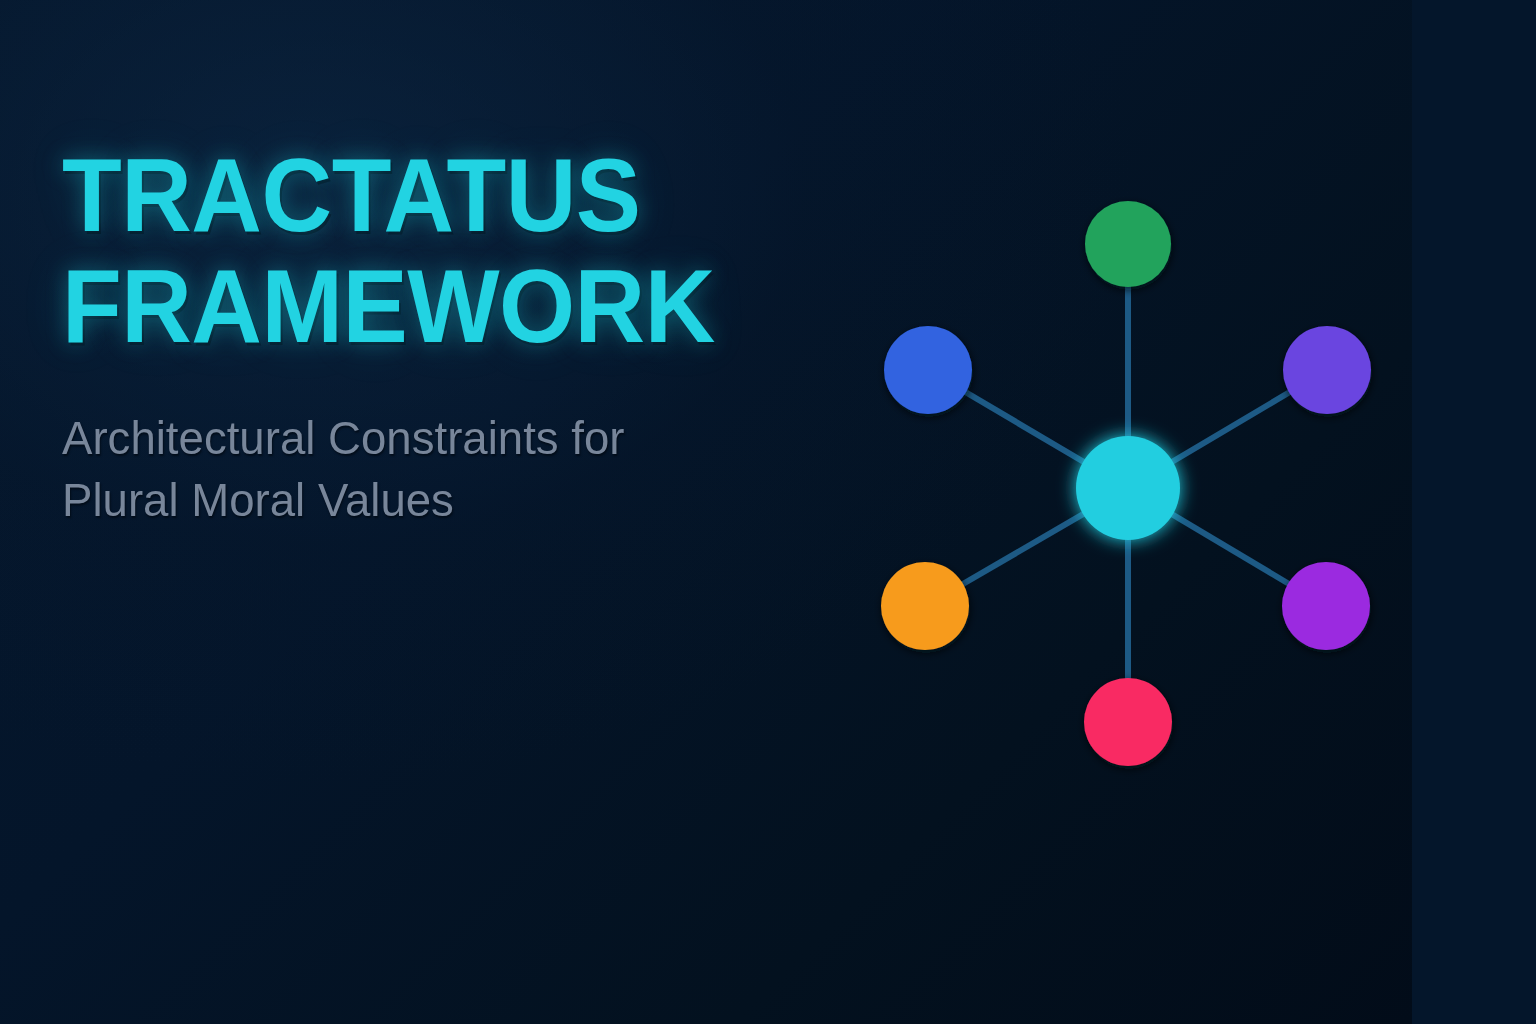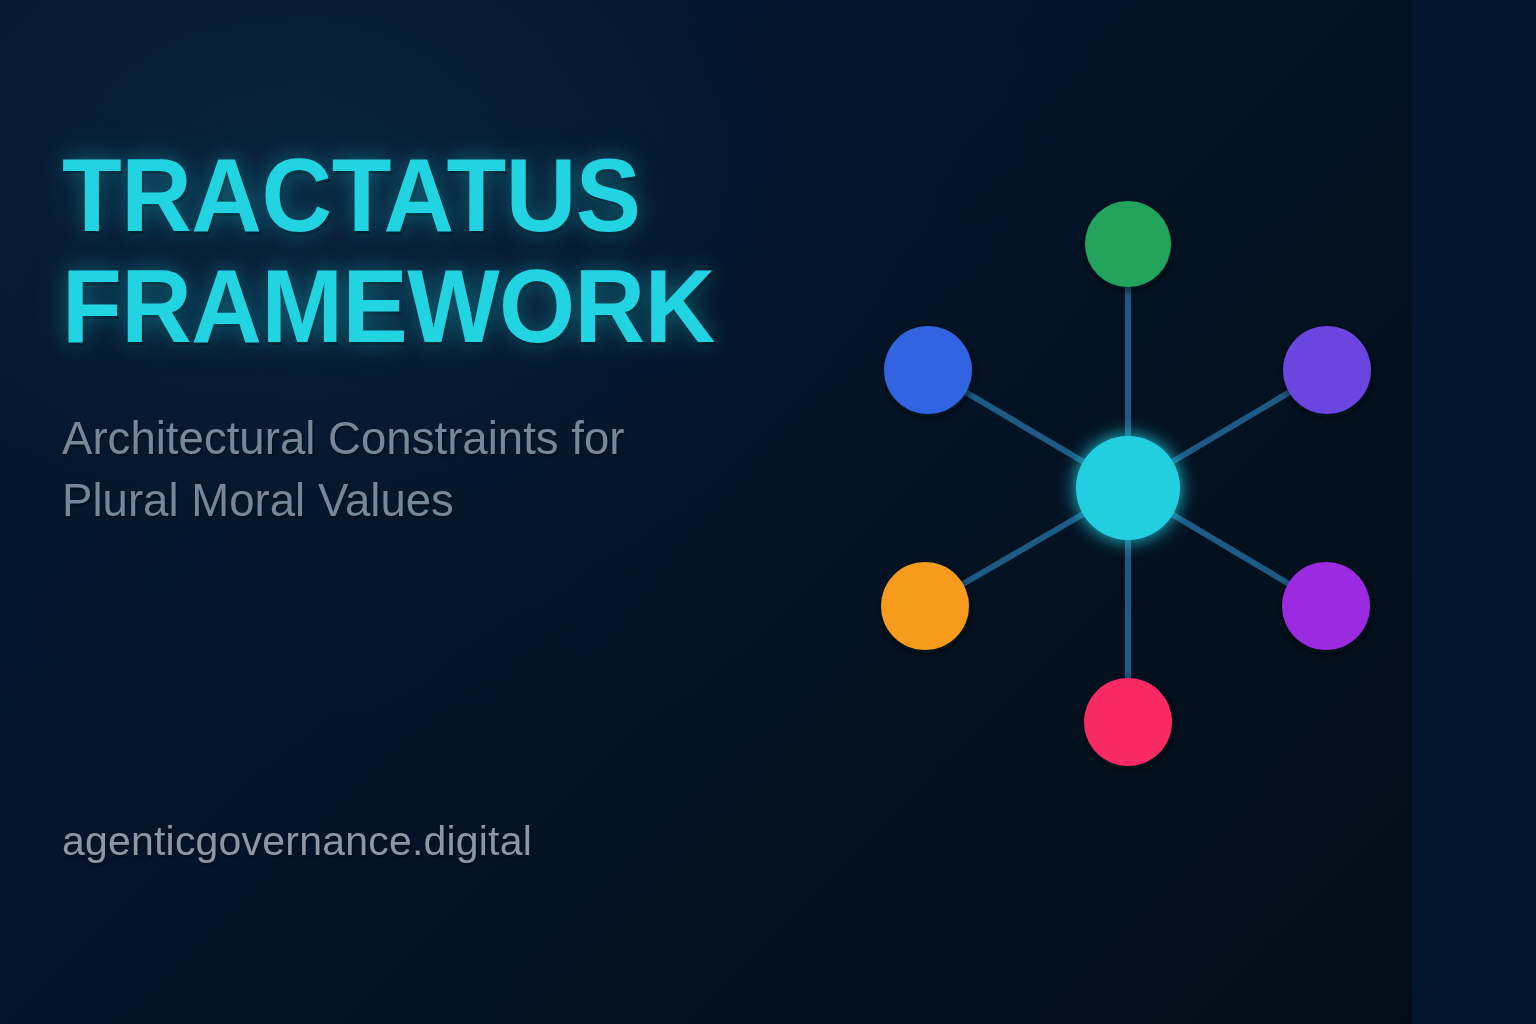--- a/index.html
+++ b/index.html
@@ -88,21 +88,20 @@
 
 <div class="canvas">
 
   <div class="text-block">
     <h1 class="title">TRACTATUS
 FRAMEWORK</h1>
     <p class="subtitle">Architectural Constraints for
 Plural Moral Values</p>
   </div>
 
-  <div class="footer-url">agenticgovernance.digital</div>
 
   <div class="diagram">
     <svg width="660" height="720" viewBox="0 0 660 720" xmlns="http://www.w3.org/2000/svg">
       <defs>
         <filter id="hubGlow" x="-80%" y="-80%" width="260%" height="260%">
           <feGaussianBlur stdDeviation="9" result="b"></feGaussianBlur>
           <feMerge>
             <feMergeNode in="b"></feMergeNode>
             <feMergeNode in="SourceGraphic"></feMergeNode>
           </feMerge>

